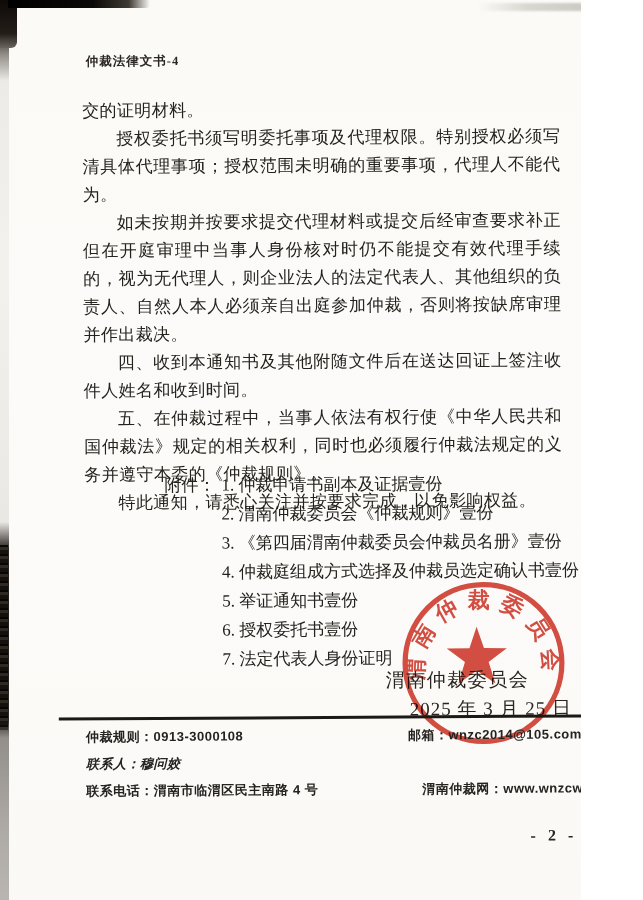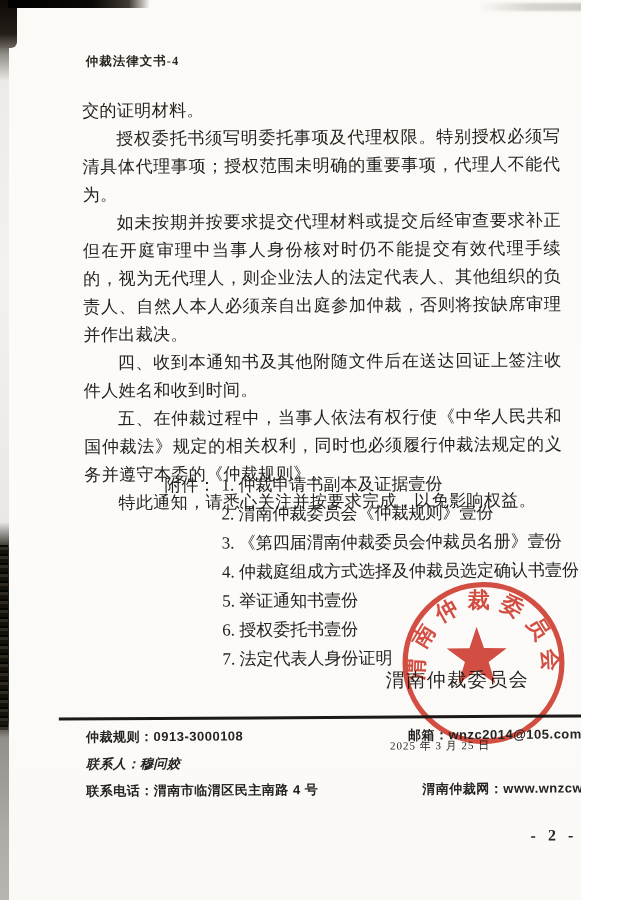--- a/index.html
+++ b/index.html
@@ -71,22 +71,22 @@
     display:flex; align-items:flex-start;
   }
   .att-label { flex:0 0 auto; margin-right:6px;margin-left:46px; }
   .att-items > div { white-space:nowrap; }
   .signature { position:absolute; left:0; top:0; width:643px; }
   .sig-org {
     position:absolute; left:384px; top:668px;
     font-size:19px; letter-spacing:1.5px; white-space:nowrap; color:#2a2521;
   }
   .sig-date {
-    position:absolute; left:388px; top:697px;
-    font-size:11px; letter-spacing:1px; white-space:nowrap; color:#2a2521;margin-top:42px;
+    position:absolute; left:408px; top:697px;
+    font-size:19px; letter-spacing:1px; white-space:nowrap; color:#2a2521;
   }
   .seal {
     position:absolute; left:396px; top:576px; width:172px; height:172px;
     mix-blend-mode:multiply; opacity:.88;
     pointer-events:none;
   }
   .seal svg { width:100%; height:100%; }
   .footer-rule {
     position:absolute; left:57px; top:716px; width:586px; height:3px;
     background:#1b1815;

